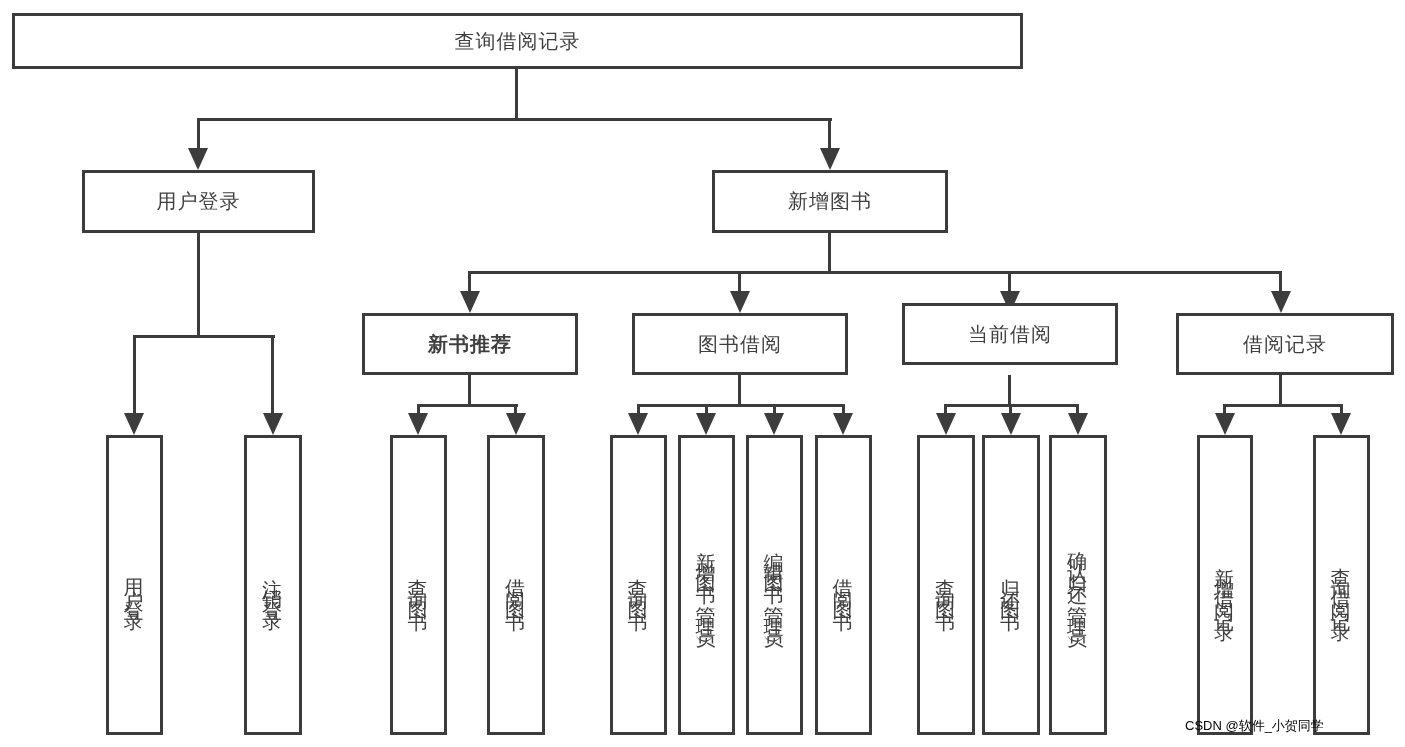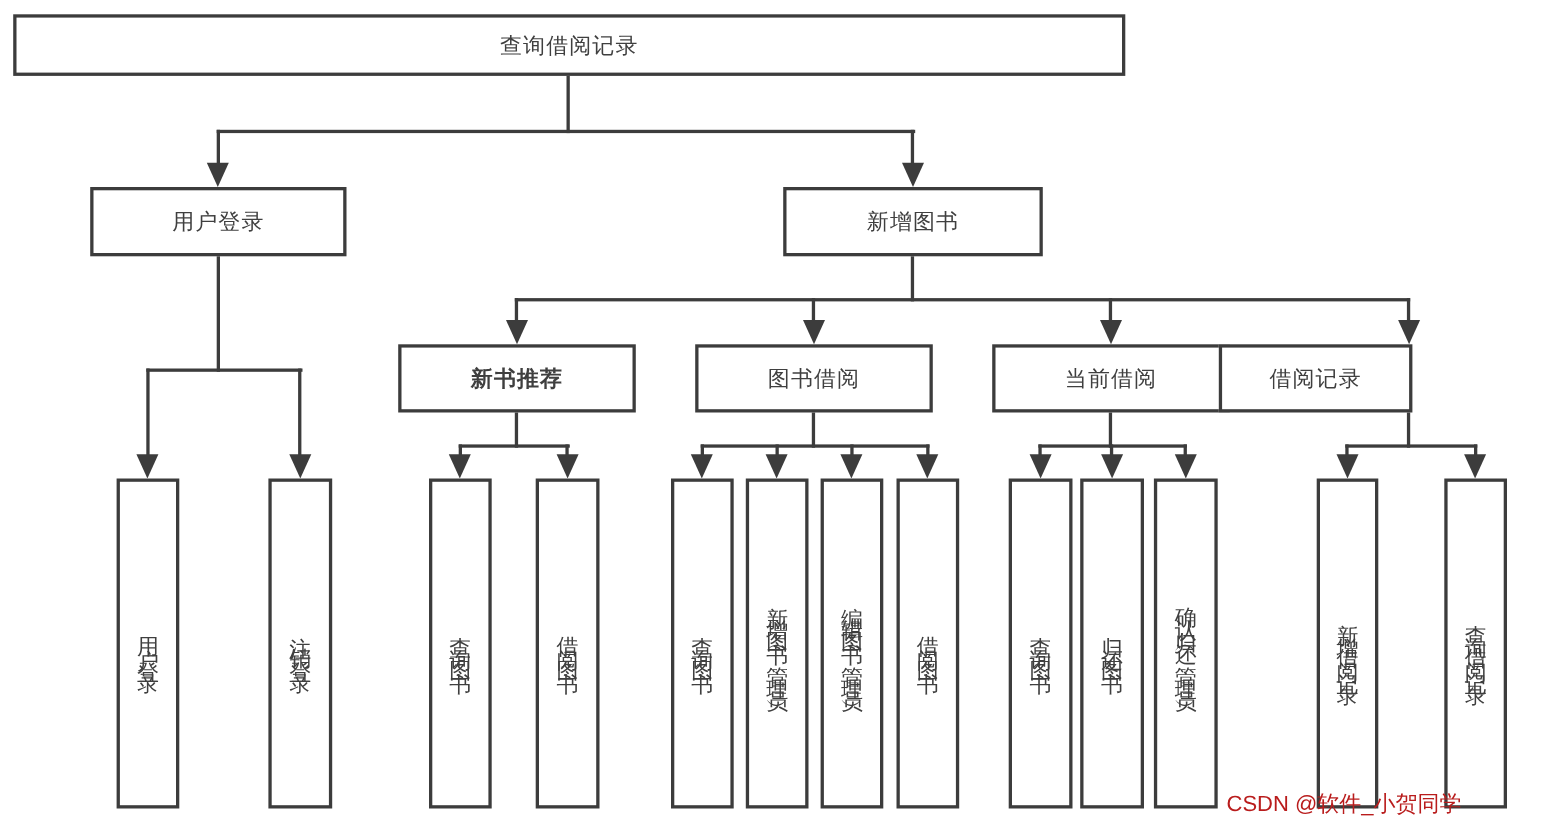--- a/index.html
+++ b/index.html
@@ -38,22 +38,22 @@
   .ln{position:absolute;background:#3c3c3c;}
   
   .arr{
     position:absolute;width:0;height:0;
     border-left:10px solid transparent;
     border-right:10px solid transparent;
     border-top:22px solid #3c3c3c;
   }
   .watermark{
     position:absolute;
-    left:1115px;top:717px;
-    font-size:20px;color:#b91c1c;
+    left:1185px;top:717px;
+    font-size:13px;color:#000000;
     white-space:nowrap;
   }
 </style>
 </head>
 <body>
 
 <div class="canvas">
 
   <div class="hbox" style="left:12px;top:13px;width:1011px;height:56px;">
     <span>查询借阅记录</span>
@@ -90,24 +90,24 @@
   <div class="arr" style="left:1000px;top:291px;"></div>
   <div class="ln" style="left:1279px;top:271px;width:3px;height:22px;"></div>
   <div class="arr" style="left:1271px;top:291px;"></div>
 
   <div class="hbox" style="left:362px;top:313px;width:216px;height:62px;font-weight:bold;">
     <span>新书推荐</span>
   </div>
   <div class="hbox" style="left:632px;top:313px;width:216px;height:62px;">
     <span>图书借阅</span>
   </div>
-  <div class="hbox" style="left:902px;top:313px;width:216px;height:62px;">
+  <div class="hbox" style="left:902px;top:303px;width:216px;height:62px;">
     <span>当前借阅</span>
   </div>
-  <div class="hbox" style="left:1108px;top:313px;width:176px;height:62px;">
+  <div class="hbox" style="left:1176px;top:313px;width:218px;height:62px;">
     <span>借阅记录</span>
   </div>
 
   <div class="ln" style="left:468px;top:375px;width:3px;height:32px;"></div>
   <div class="ln" style="left:417px;top:404px;width:101px;height:3px;"></div>
   <div class="ln" style="left:417px;top:404px;width:3px;height:11px;"></div>
   <div class="arr" style="left:408px;top:413px;"></div>
   <div class="ln" style="left:514px;top:404px;width:3px;height:11px;"></div>
   <div class="arr" style="left:506px;top:413px;"></div>
 

